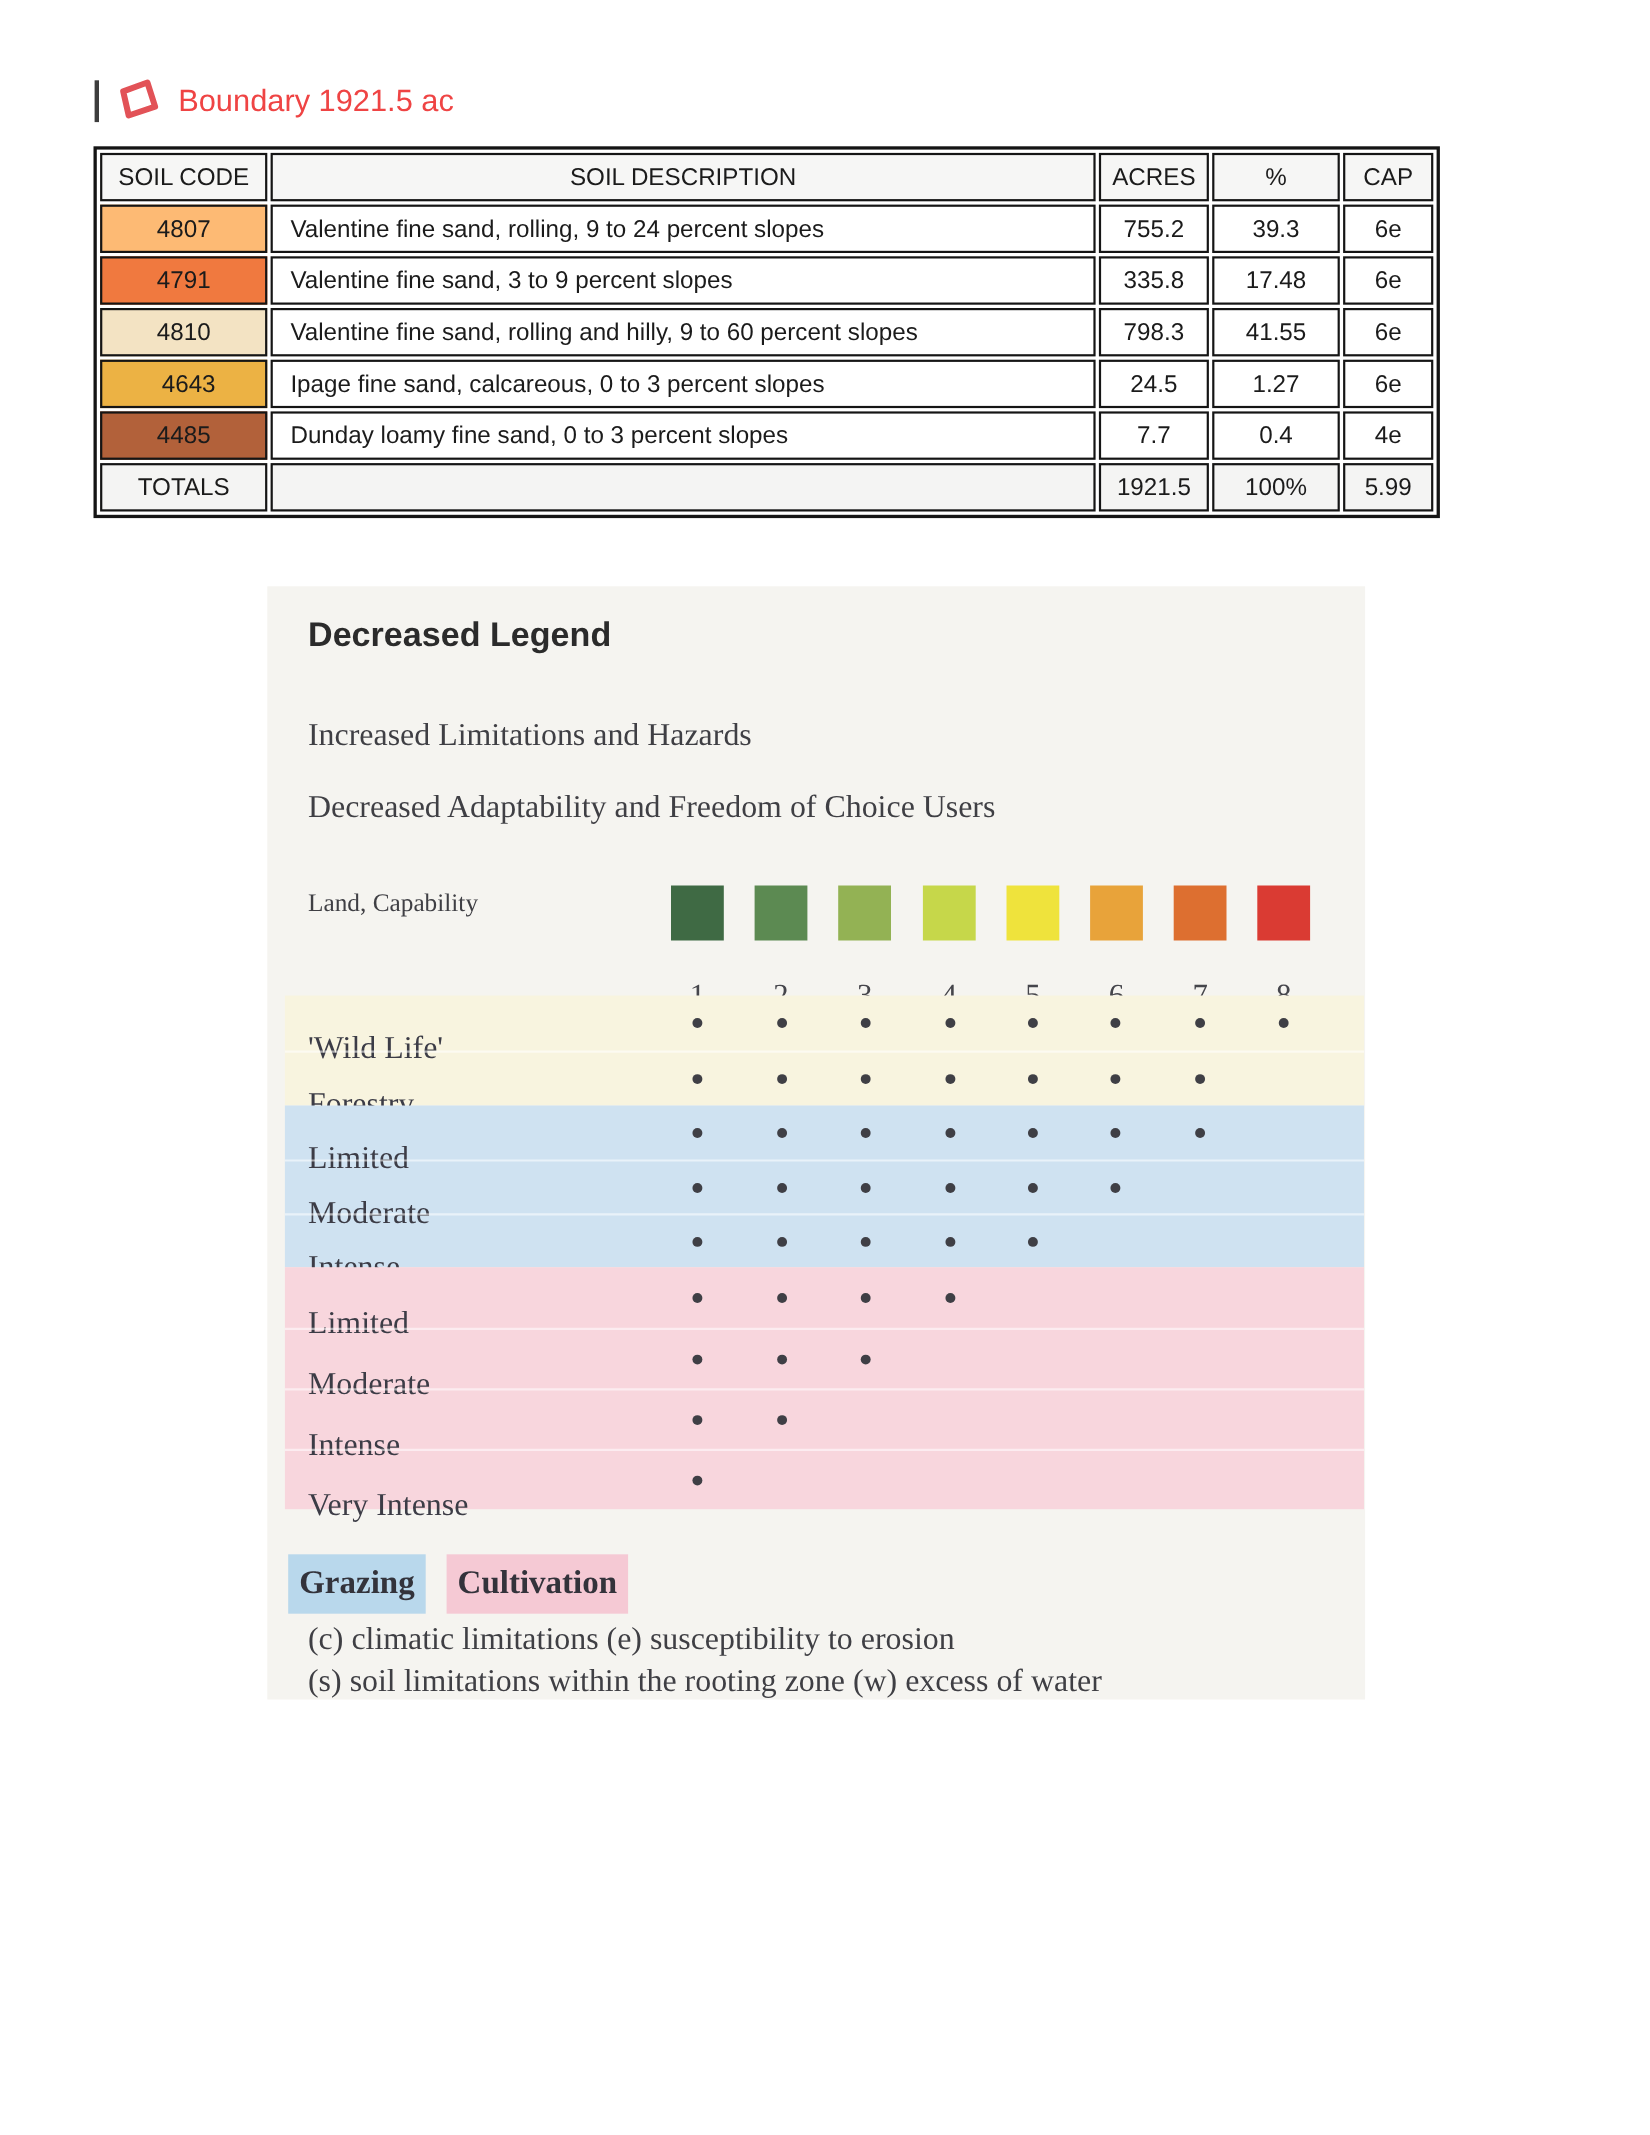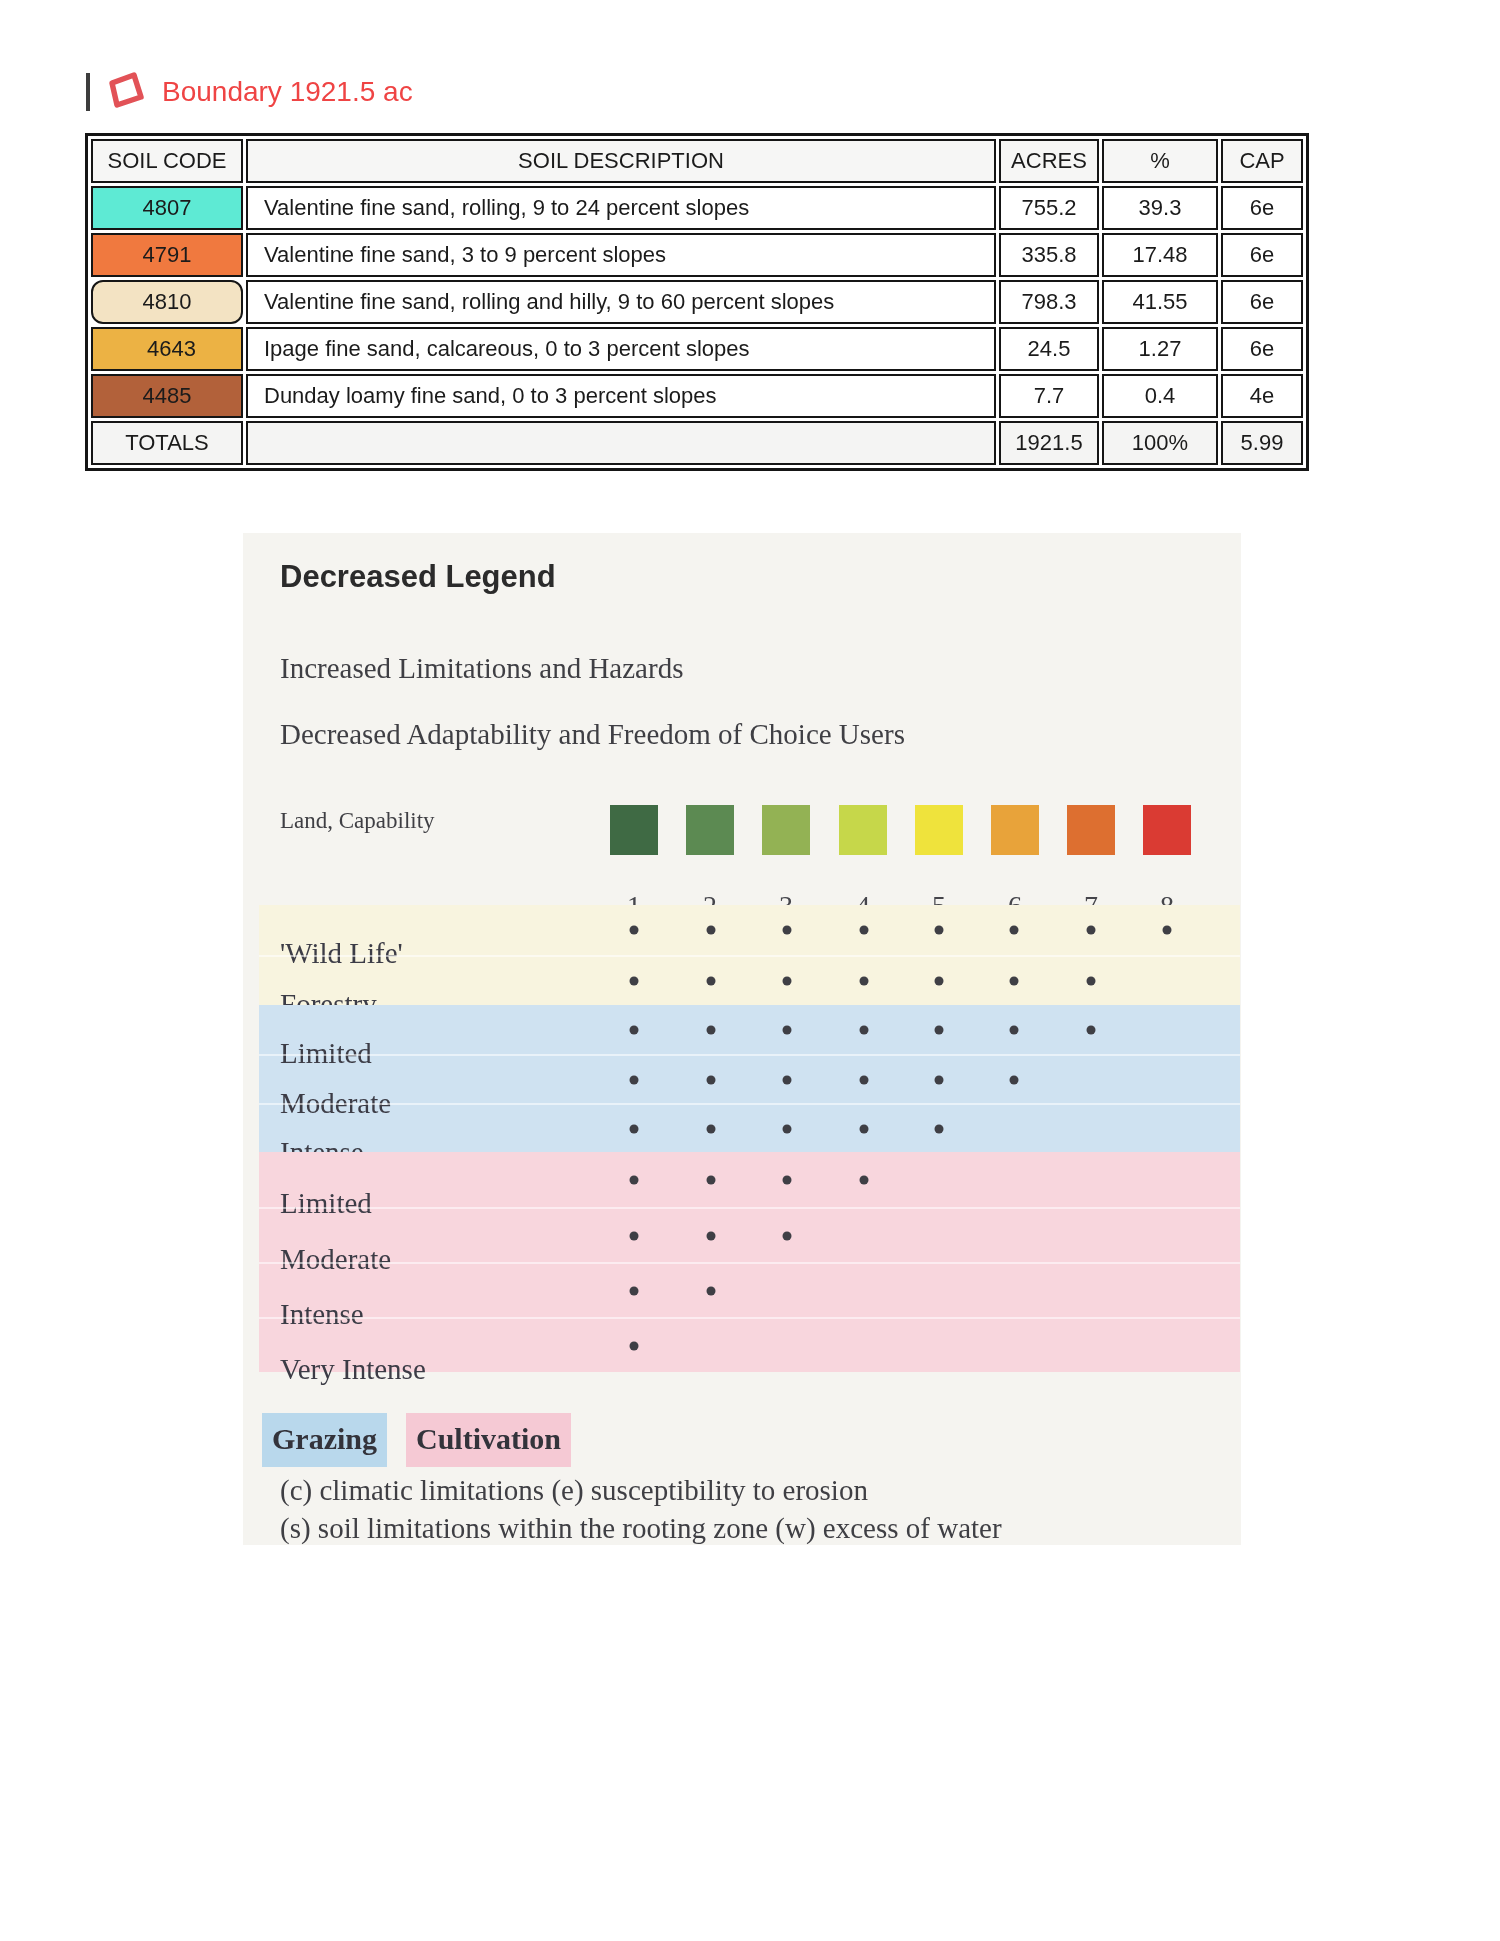--- a/index.html
+++ b/index.html
@@ -79,35 +79,35 @@
       <tr id="soil-head">
           <th>SOIL CODE</th>
           <th>SOIL DESCRIPTION</th>
           <th>ACRES</th>
           <th>%</th>
           <th>CAP</th>
         </tr>
     </thead>
     <tbody id="soil-body">
         <tr>
-          <td class="code" style="background: #5eead4;">4807</td>
+          <td class="code" style="background: #fdba74;">4807</td>
           <td class="desc">Valentine fine sand, rolling, 9 to 24 percent slopes</td>
           <td>755.2</td>
           <td>39.3</td>
           <td>6e</td>
         </tr>
         <tr>
           <td class="code" style="background: rgb(240, 121, 63);">4791</td>
           <td class="desc">Valentine fine sand, 3 to 9 percent slopes</td>
           <td>335.8</td>
           <td>17.48</td>
           <td>6e</td>
         </tr>
         <tr>
-          <td class="code" style="background: rgb(243, 227, 195); border-radius: 12px;">4810</td>
+          <td class="code" style="background: rgb(243, 227, 195);">4810</td>
           <td class="desc">Valentine fine sand, rolling and hilly, 9 to 60 percent slopes</td>
           <td>798.3</td>
           <td>41.55</td>
           <td>6e</td>
         </tr>
         <tr>
           <td class="code" style="background: rgb(236, 178, 68); padding-left: 17px;">4643</td>
           <td class="desc">Ipage fine sand, calcareous, 0 to 3 percent slopes</td>
           <td>24.5</td>
           <td>1.27</td>

